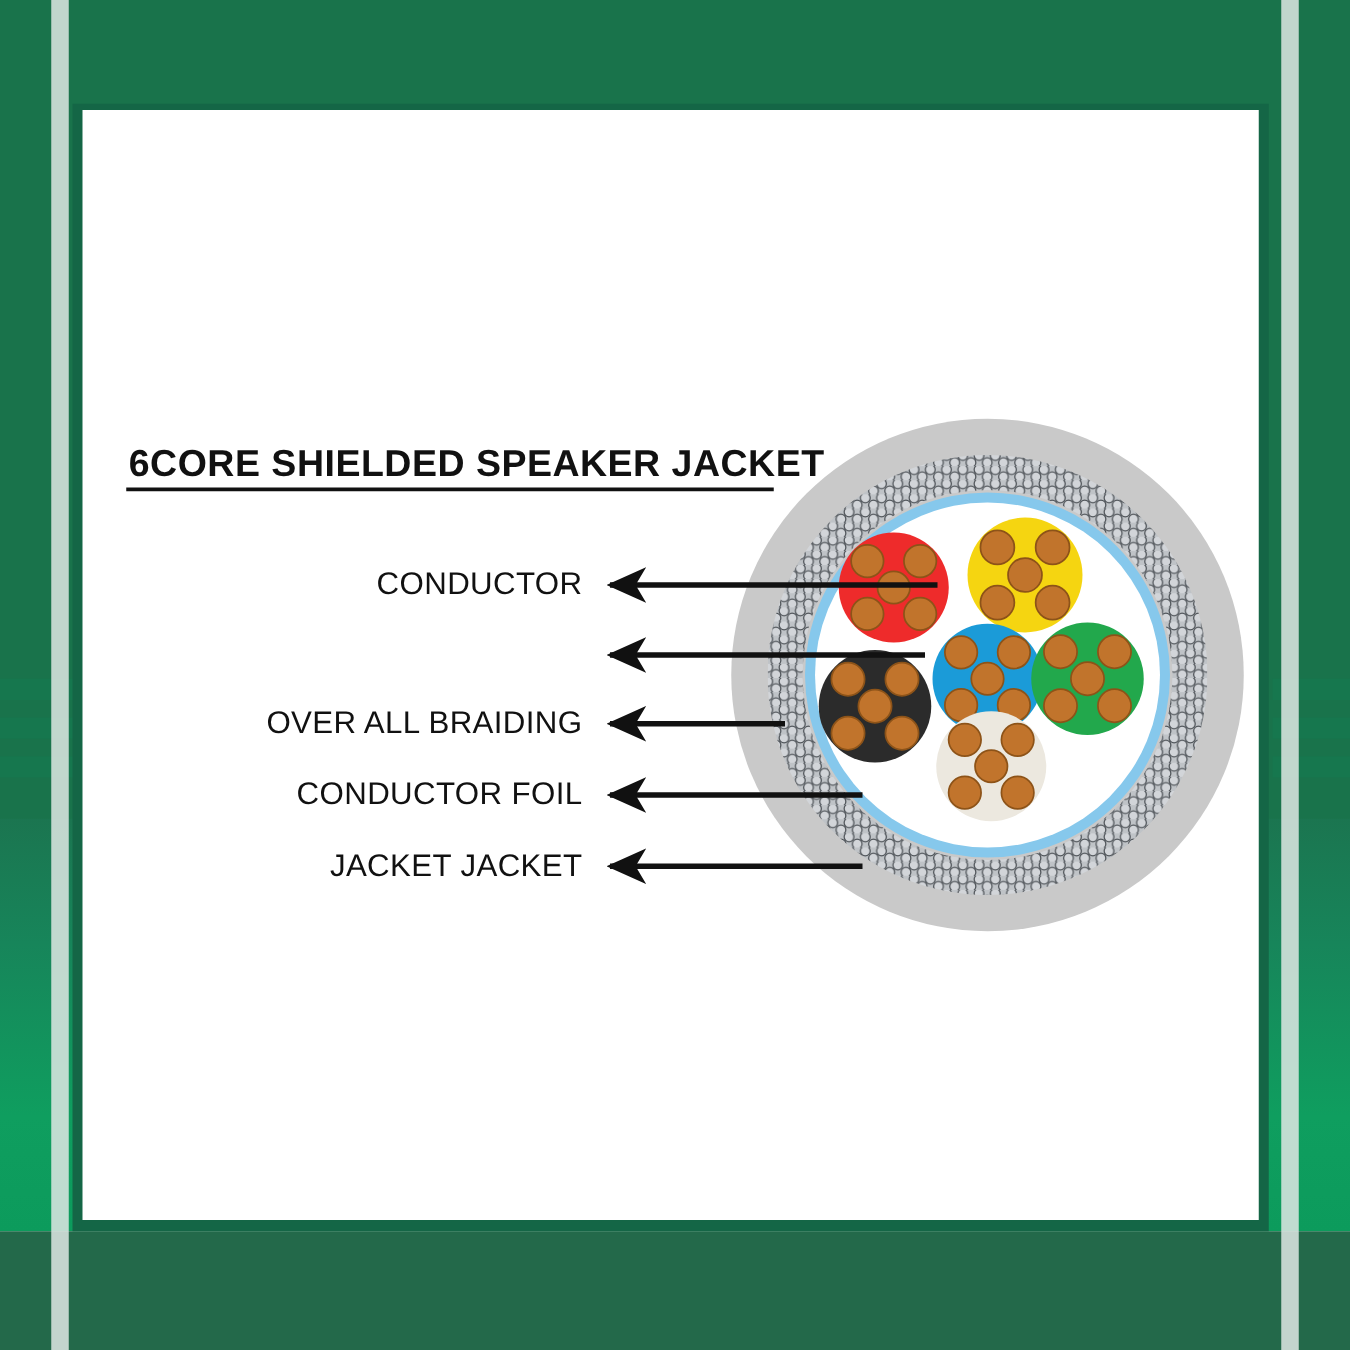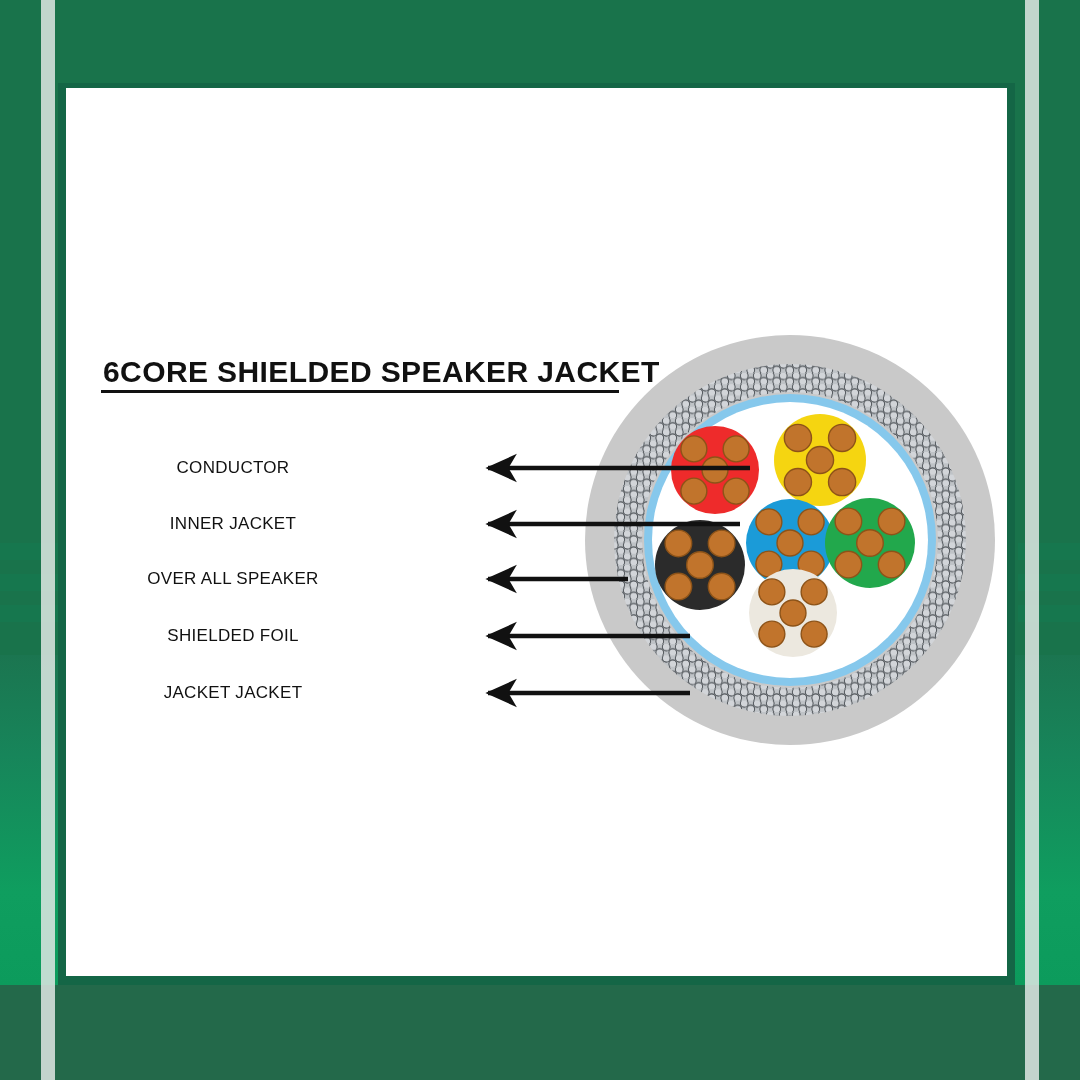--- a/index.html
+++ b/index.html
@@ -53,23 +53,23 @@
     color:#111111;white-space:nowrap;
     font-family:"Liberation Sans", sans-serif;
   }
   .title-rule{
     position:absolute;left:101px;top:390px;width:518px;height:3px;background:#111111;
   }
 
   
   .label{
     position:absolute;
-    font-size:17px;font-weight:400;letter-spacing:.3px;
+    font-size:25px;font-weight:400;letter-spacing:.3px;
     color:#111111;white-space:nowrap;
-    text-align:center;
+    text-align:right;
     transform:translateY(-50%);
   }
 
   
   svg.overlay{position:absolute;left:0;top:0;width:1080px;height:1080px;}
 </style>
 </head>
 <body>
 
 <div id="stage">
@@ -88,23 +88,22 @@
   <div class="rail left"></div>
   <div class="rail right"></div>
 
   <div class="card-border"></div>
   <div class="card"></div>
 
   <div class="title">6CORE SHIELDED SPEAKER JACKET</div>
   <div class="title-rule"></div>
 
   <div class="label" id="lbl-0" style="left: 0px; width: 466px; top: 468px;">CONDUCTOR</div>
-  <div class="label" id="lbl-1" style="left: 0px; width: 466px; top: 524px;">INNER JACKET</div>
-  <div class="label" id="lbl-2" style="left: 0px; width: 466px; top: 579px;">OVER ALL SPEAKER</div>
-  <div class="label" id="lbl-3" style="left: 0px; width: 466px; top: 636px;">SHIELDED FOIL</div>
+  <div class="label" id="lbl-2" style="left: 0px; width: 466px; top: 579px;">OVER ALL BRAIDING</div>
+  <div class="label" id="lbl-3" style="left: 0px; width: 466px; top: 636px;">CONDUCTOR FOIL</div>
   <div class="label" id="lbl-4" style="left: 0px; width: 466px; top: 693px;">JACKET JACKET</div>
 
   <svg class="overlay" viewBox="0 0 1080 1080">
     <defs>
       <clipPath id="braidClip">
         <path id="braidRing" d="M 614 540 a 176 176 0 1 0 352 0 a 176 176 0 1 0 -352 0 Z M 642 540 a 148 148 0 1 0 296 0 a 148 148 0 1 0 -296 0 Z" clip-rule="evenodd"></path>
       </clipPath>
       <pattern id="braidPat" width="13" height="11.3" patternUnits="userSpaceOnUse">
         <rect width="13" height="11.3" fill="#bfc3c7"></rect>
         <circle cx="3.25" cy="2.82" r="3.9" fill="#d2d5d9" stroke="#4c5156" stroke-width="1"></circle>

